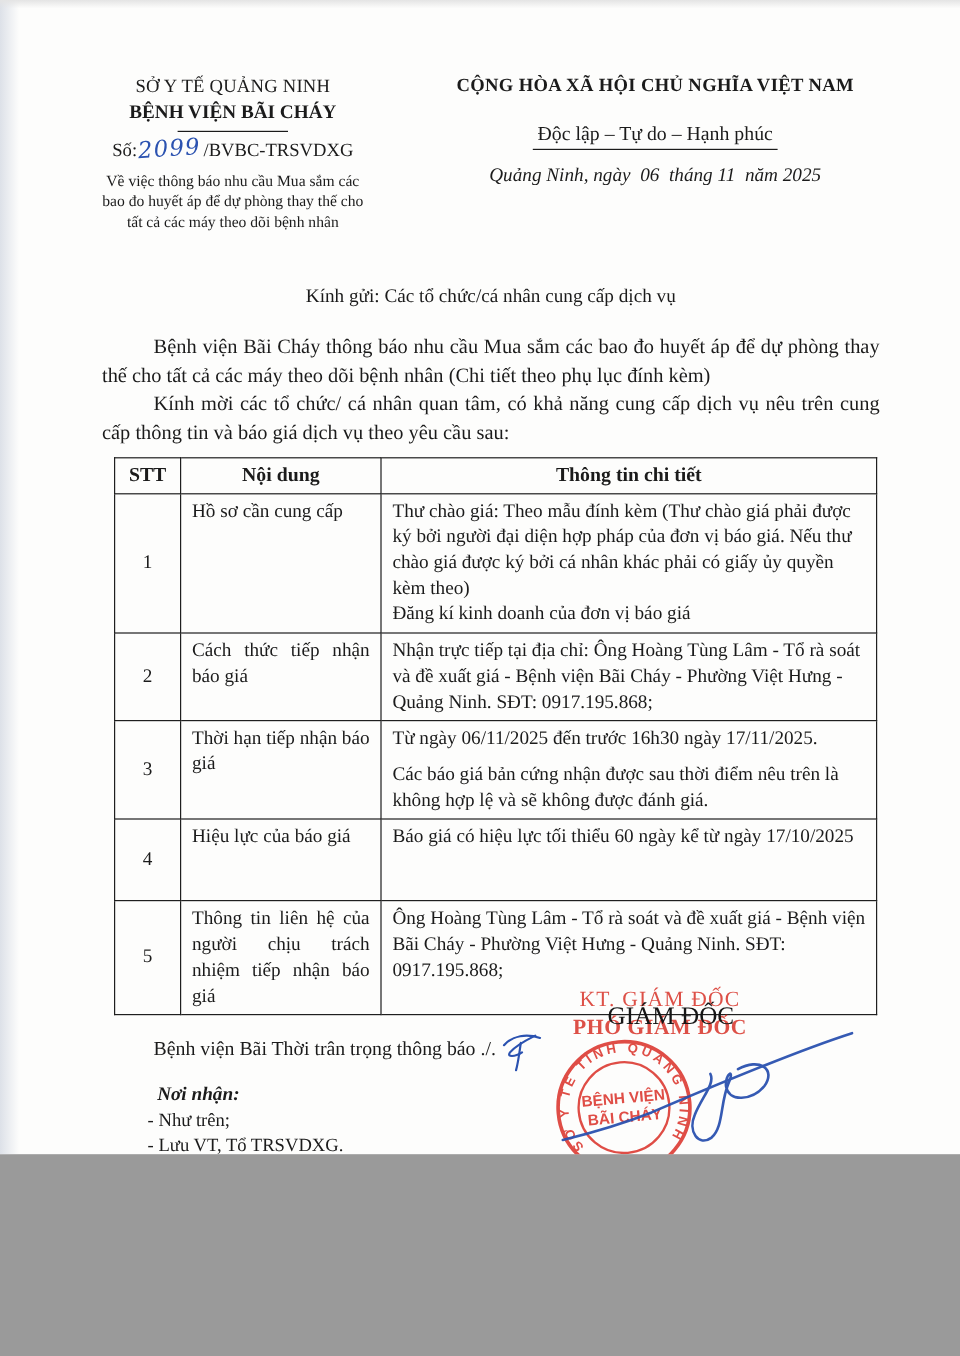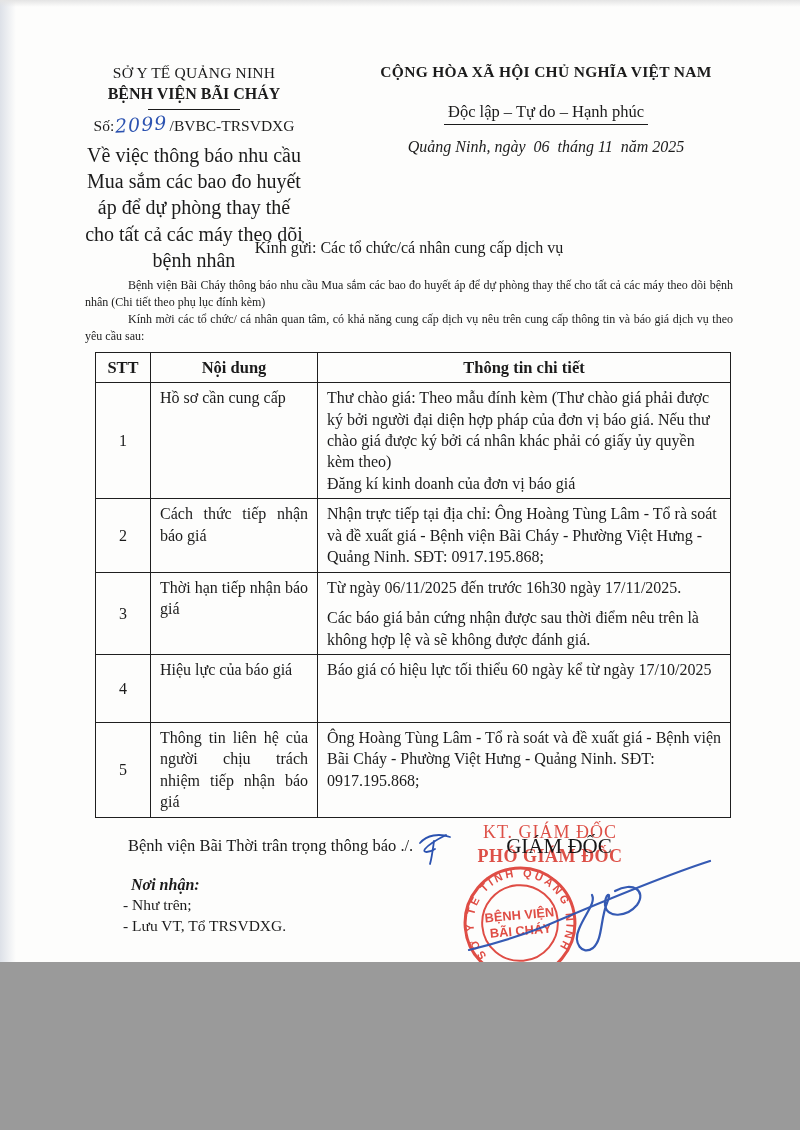--- a/index.html
+++ b/index.html
@@ -16,32 +16,32 @@
 
   
   .hdr-left{position:absolute;top:63px;left:84px;width:220px;text-align:center;line-height:1.3;}
   .hdr-left .dept{font-size:15.5px;letter-spacing:.2px;}
   .hdr-left .org{font-size:16px;font-weight:bold;margin-top:1px;}
   .hdr-left .rule{width:92px;border-top:1.6px solid #1b1b1b;margin:4px auto 2px auto;}
   .hdr-left .so-line{font-size:15.5px;white-space:nowrap;}
   .hand-number{color:#2b52b0;font-style:italic;font-size:19px;
     font-family:"DejaVu Serif",serif;display:inline-block;transform:rotate(-4deg);
     letter-spacing:1px;margin:0 2px 0 1px;}
-  .hdr-left .subject{font-size:20px;margin-top:5px;line-height:1.32;}
+  .hdr-left .subject{font-size:13px;margin-top:5px;line-height:1.32;}
 
   .hdr-right{position:absolute;top:63px;left:346px;width:400px;text-align:center;}
   .hdr-right .national{font-size:15.5px;font-weight:bold;letter-spacing:.3px;}
   .hdr-right .motto{display:inline-block;font-size:16.5px;font-weight:normal;
     border-bottom:1.7px solid #1b1b1b;padding:1px 4px 2px 4px;margin-top:2px;}
   .place-date{font-size:16px;font-style:italic;margin-top:13px;white-space:pre;}
 
   
   .doc-body{position:absolute;top:239px;left:85px;width:648px;}
   .salutation{text-align:center;font-size:16px;margin-bottom:20px;}
-  .doc-body p.para{margin:0;font-size:12px;line-height:1.42;text-align:justify;text-indent:43px;}
+  .doc-body p.para{margin:0;font-size:17px;line-height:1.42;text-align:justify;text-indent:43px;}
 
   table.doc-table{border-collapse:collapse;margin:7px 0 0 10px;width:636px;font-size:16px;}
   .doc-table th,.doc-table td{border:1.5px solid #1f1f1f;}
   .doc-table thead tr{height:30px;}
   .doc-table th{font-weight:bold;font-size:16.5px;padding:2px 4px;text-align:center;}
   .doc-table td{padding:4px 9px;vertical-align:top;line-height:1.34;}
   .doc-table td.stt{text-align:center;vertical-align:middle;width:50px;padding:2px;}
   .doc-table td.topic{width:148px;text-align:justify;}
   .doc-table tbody tr:nth-child(1){height:112px;}
   .doc-table tbody tr:nth-child(2){height:72px;}

